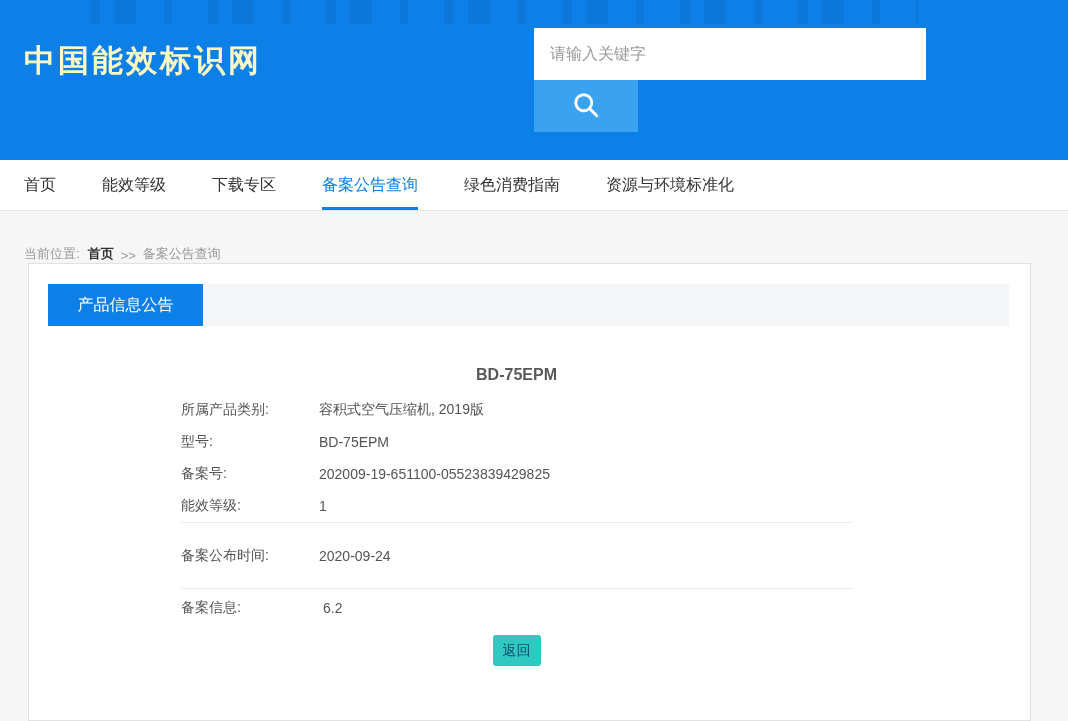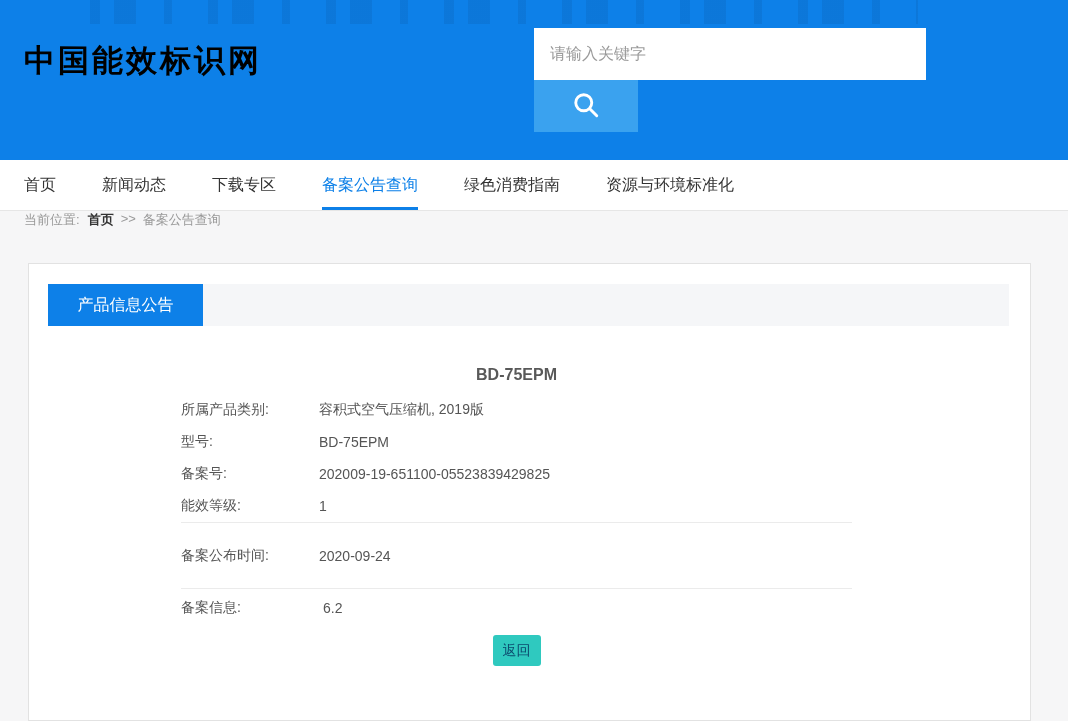--- a/index.html
+++ b/index.html
@@ -15,21 +15,21 @@
     position:absolute; top:0; left:90px; width:828px; height:24px;
     background:
       repeating-linear-gradient(90deg,
         rgba(7,55,110,.22) 0 10px, transparent 10px 24px,
         rgba(7,55,110,.22) 24px 46px, transparent 46px 74px,
         rgba(7,55,110,.22) 74px 82px, transparent 82px 118px);
     opacity:.55;
   }
   .logo {
     position:absolute; left:24px; top:40px;
-    color:#000000; font-size:31px; font-weight:bold; letter-spacing:3px;
+    color:#fef9c3; font-size:31px; font-weight:bold; letter-spacing:3px;
     cursor:pointer;
   }
   .search { position:absolute; left:534px; top:28px; display:flex;flex-direction:column; }
   .search input {
     width:392px; height:52px; border:none; outline:none;
     padding:0 16px; font-size:16px; color:#333;
     font-family:"Liberation Sans","DejaVu Sans",sans-serif;
   }
   .search input::placeholder { color:#9a9a9a; }
   .search-btn {
@@ -42,21 +42,21 @@
     display:flex; align-items:stretch; padding-left:24px; gap:46px;
   }
   .nav-item {
     display:flex; align-items:center; font-size:16px; color:#333;
     text-decoration:none; cursor:pointer;
     border-bottom:3px solid transparent; padding-top:3px;
   }
   .nav-item.active { color:#0d80e8; border-bottom-color:#0d80e8; }
   
   .breadcrumb {
-    height:52px; display:flex; align-items:flex-start;
+    height:52px; display:flex; align-items:flex-end;
     padding-left:24px; font-size:13px; color:#999;
   }
   .bc-home { color:#333; font-weight:bold; margin:0 7px 0 8px; cursor:pointer; }
   .bc-sep { margin-right:7px; }
   
   .panel {
     margin:0 37px 0 28px; height:458px;
     background:#fff; border:1px solid #e2e2e2;
   }
   .tabstrip { margin:20px 21px 0 19px; height:42px; background:#f5f6f8; display:flex; }
@@ -99,21 +99,21 @@
           <circle cx="10.2" cy="10.2" r="6.4" fill="none" stroke="#fff" stroke-width="2.3"></circle>
           <line x1="15.2" y1="15.2" x2="20.6" y2="20.6" stroke="#fff" stroke-width="2.3" stroke-linecap="round"></line>
         </svg>
       </span>
     </button>
   </div>
 </div>
 
 <nav class="navbar" id="nav-container">
     <a class="nav-item">首页</a>
-    <a class="nav-item">新闻动态</a>
+    <a class="nav-item">能效等级</a>
     <a class="nav-item">下载专区</a>
     <a class="nav-item active">备案公告查询</a>
     <a class="nav-item">绿色消费指南</a>
     <a class="nav-item">资源与环境标准化</a>
   </nav>
 
 <div class="breadcrumb">
   <span>当前位置:</span>
   <span class="bc-home">首页</span>
   <span class="bc-sep">&gt;&gt;</span>

